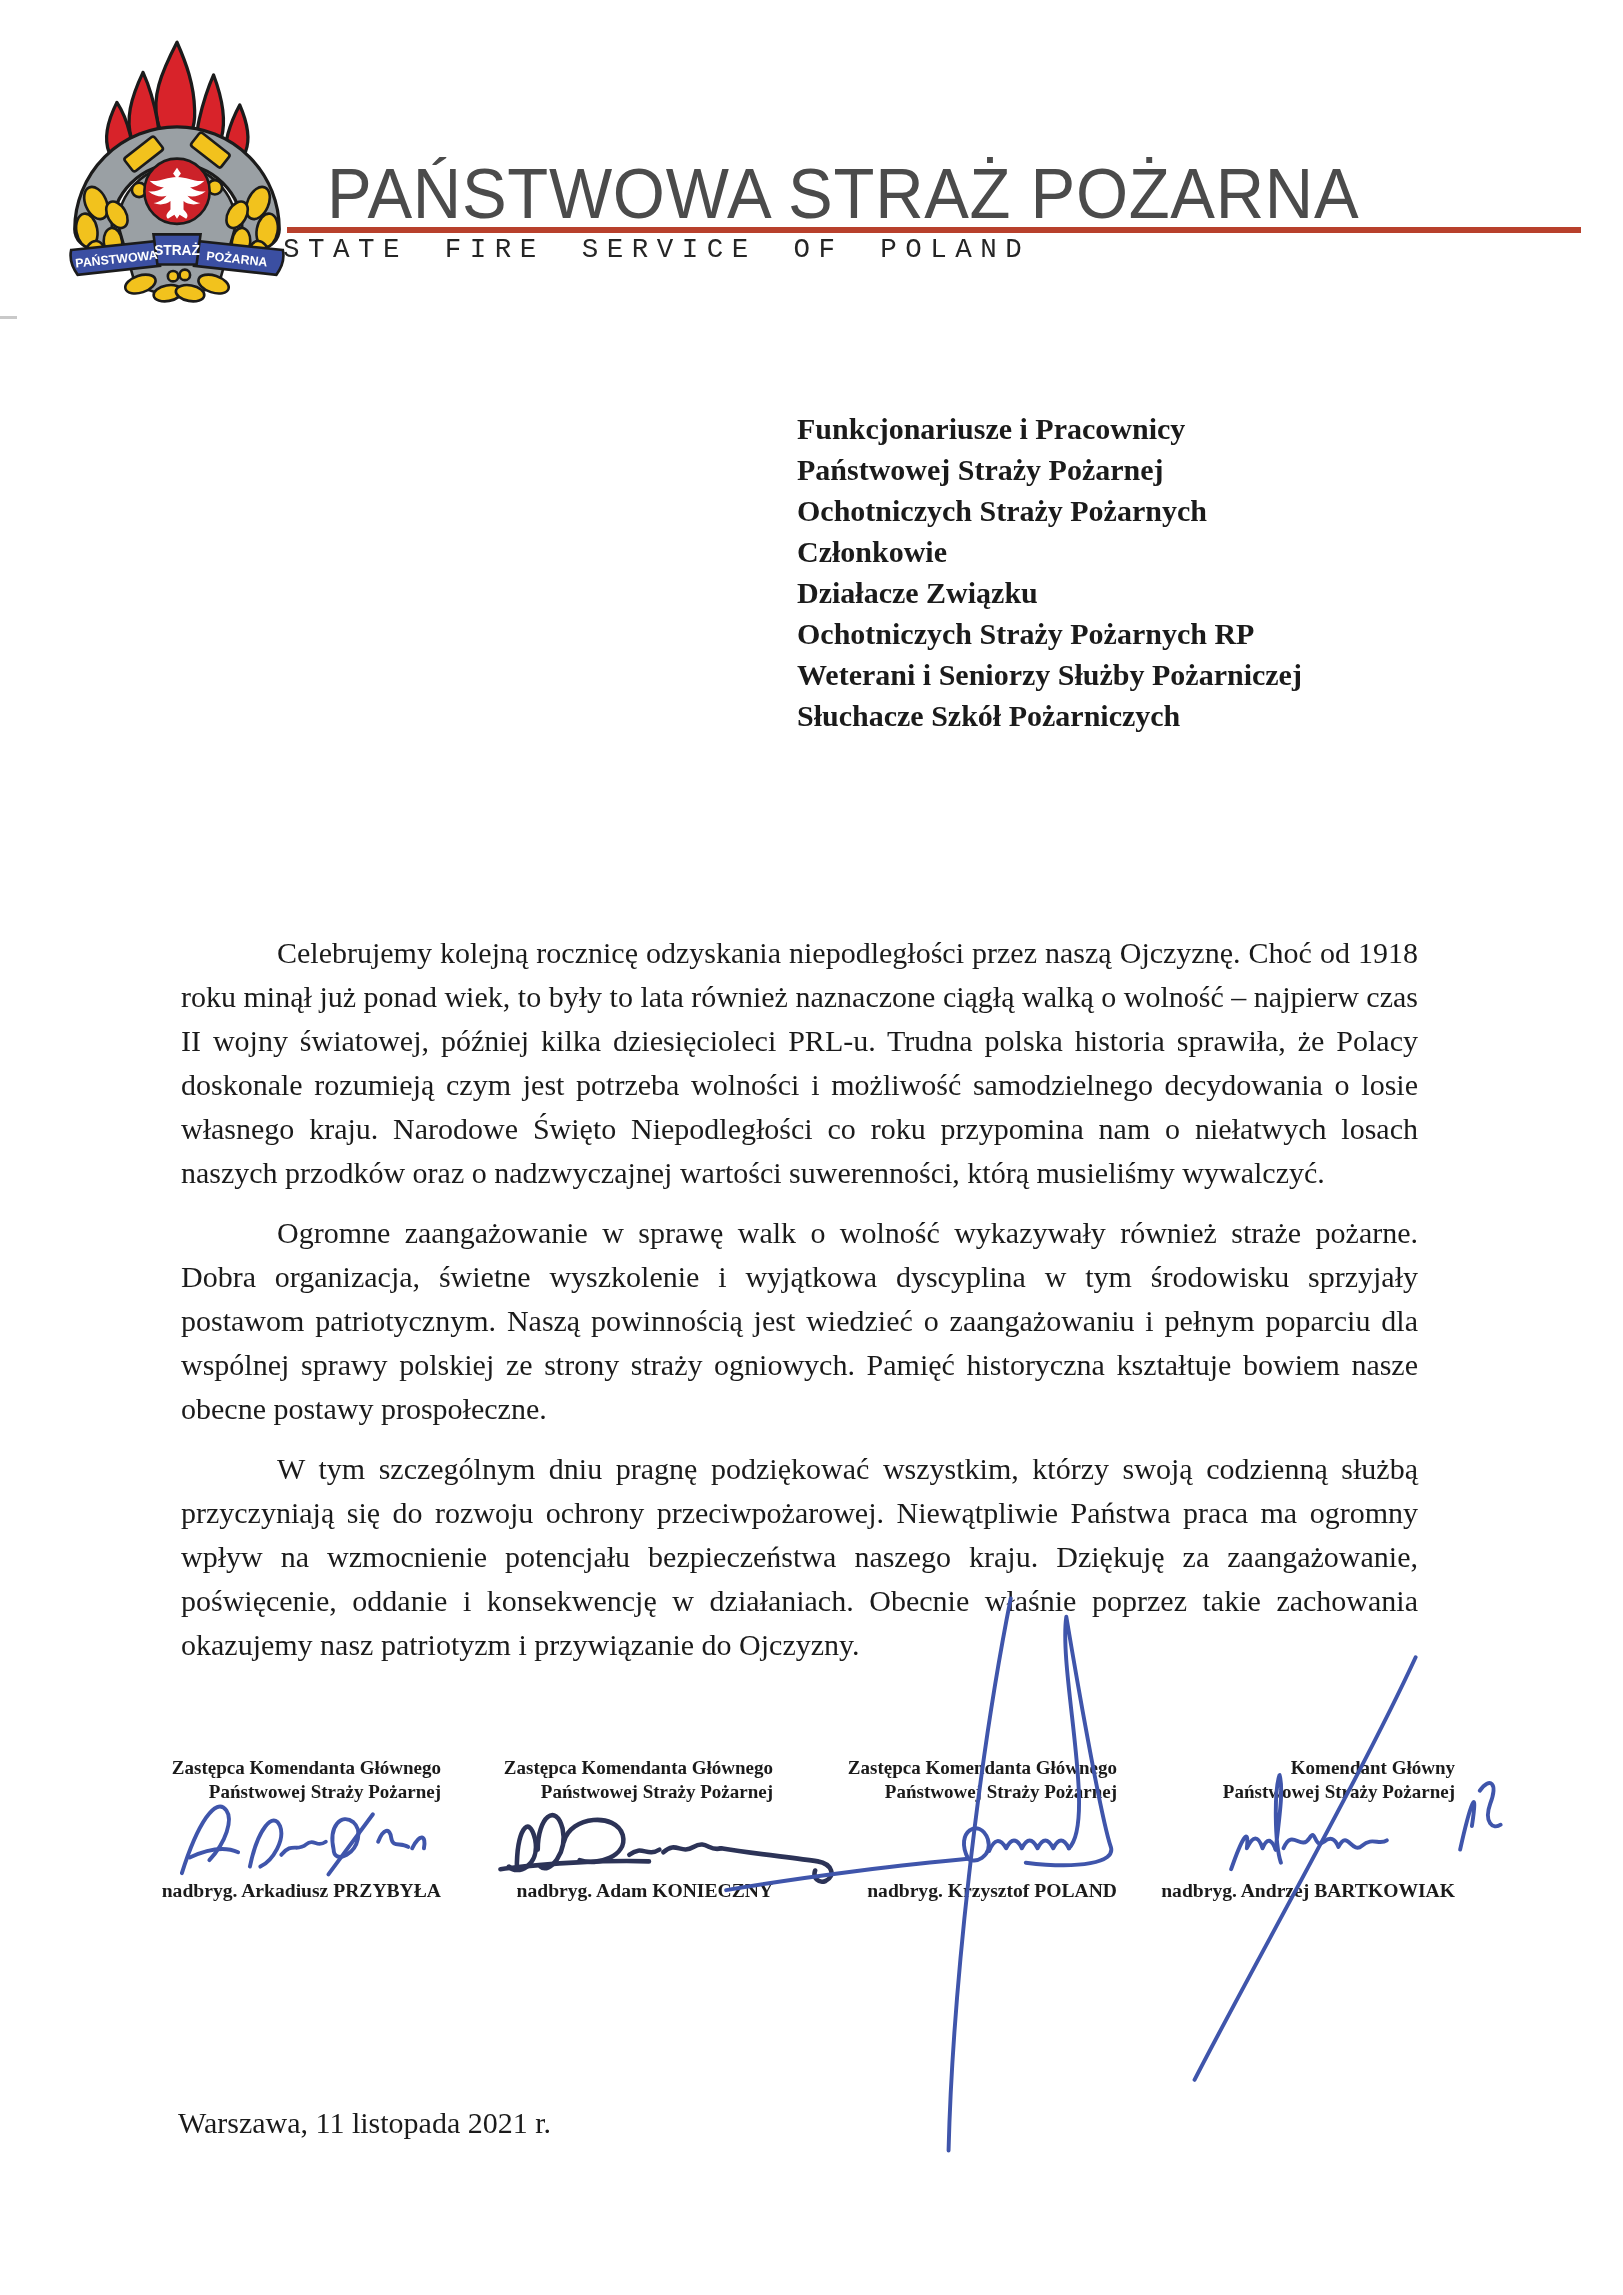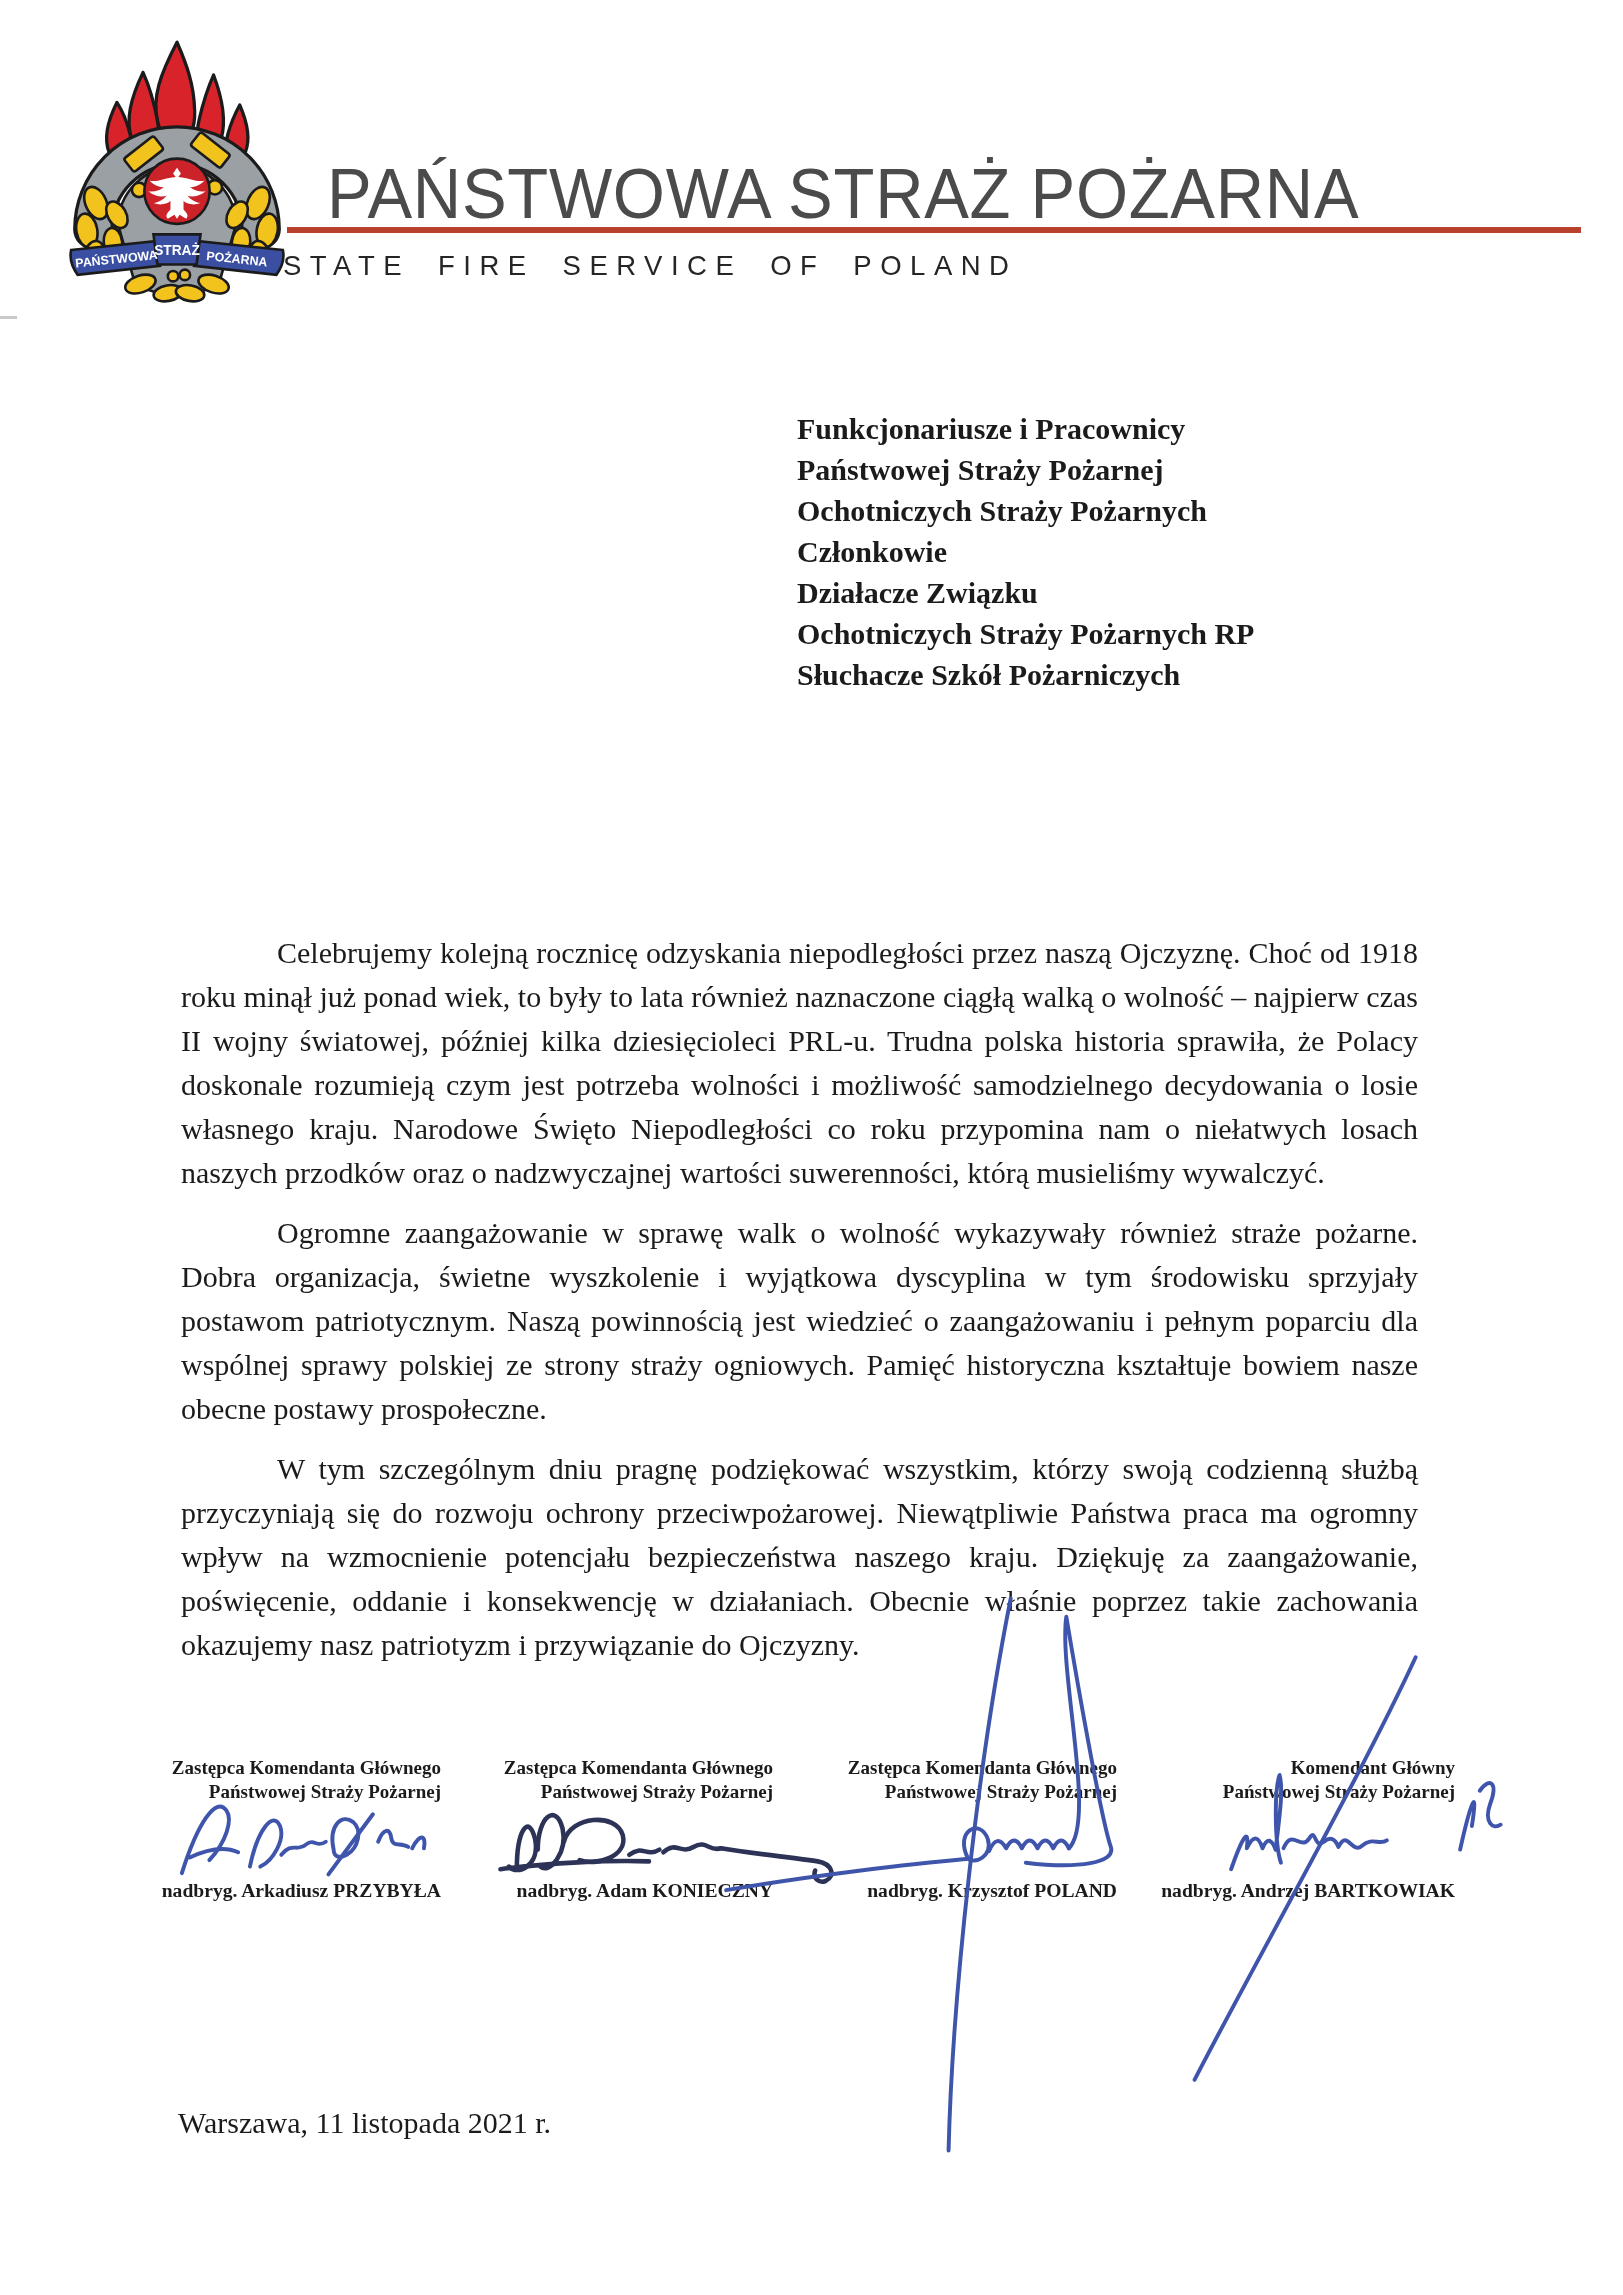--- a/index.html
+++ b/index.html
@@ -20,22 +20,22 @@
     color:var(--color-title_gray,#4b4b4b);
     white-space:nowrap;
     transform:scaleY(1.06);transform-origin:left top;
   }
   .header-rule{
     position:absolute;left:287px;top:227px;
     width:1294px;height:5.9px;
     background:var(--color-accent_red,#b8402c);
   }
   .org-subtitle{
-    position:absolute;left:283px;top:250px;
-    font-family:Liberation Sans, sans-serif;
+    position:absolute;left:283px;top:234px;
+    font-family:Liberation Mono, monospace;
     font-size:27.5px;font-weight:400;
     letter-spacing:8.5px;word-spacing:11.8px;
     color:#252525;white-space:nowrap;
   }
   .fold-mark{
     position:absolute;left:0;top:316px;width:17px;height:2.6px;
     background:#c9c9c9;
   }
   
   .addressee{
@@ -149,20 +149,21 @@
   <div class="org-subtitle">STATE FIRE SERVICE OF POLAND</div>
   <div class="fold-mark"></div>
 
   <div class="addressee">
     <div>Funkcjonariusze i Pracownicy</div>
     <div>Państwowej Straży Pożarnej</div>
     <div>Ochotniczych Straży Pożarnych</div>
     <div>Członkowie</div>
     <div>Działacze Związku</div>
     <div>Ochotniczych Straży Pożarnych RP</div>
+    <div>Weterani i Seniorzy Służby Pożarniczej</div>
     <div>Słuchacze Szkół Pożarniczych</div>
   </div>
 
   <div class="letter-body">
     <p>Celebrujemy kolejną rocznicę odzyskania niepodległości przez naszą Ojczyznę. Choć od 1918 roku minął już ponad wiek, to były to lata również naznaczone ciągłą walką o wolność – najpierw czas II wojny światowej, później kilka dziesięcioleci PRL-u. Trudna polska historia sprawiła, że Polacy doskonale rozumieją czym jest potrzeba wolności i możliwość samodzielnego decydowania o losie własnego kraju. Narodowe Święto Niepodległości co roku przypomina nam o niełatwych losach naszych przodków oraz o nadzwyczajnej wartości suwerenności, którą musieliśmy wywalczyć.</p>
     <p>Ogromne zaangażowanie w sprawę walk o wolność wykazywały również straże pożarne. Dobra organizacja, świetne wyszkolenie i wyjątkowa dyscyplina w tym środowisku sprzyjały postawom patriotycznym. Naszą powinnością jest wiedzieć o zaangażowaniu i pełnym poparciu dla wspólnej sprawy polskiej ze strony straży ogniowych. Pamięć historyczna kształtuje bowiem nasze obecne postawy prospołeczne.</p>
     <p>W tym szczególnym dniu pragnę podziękować wszystkim, którzy swoją codzienną służbą przyczyniają się do rozwoju ochrony przeciwpożarowej. Niewątpliwie Państwa praca ma ogromny wpływ na wzmocnienie potencjału bezpieczeństwa naszego kraju. Dziękuję za zaangażowanie, poświęcenie, oddanie i konsekwencję w działaniach. Obecnie właśnie poprzez takie zachowania okazujemy nasz patriotyzm i przywiązanie do Ojczyzny.</p>
   </div>
 
   <div class="sig-block sig-b1">

